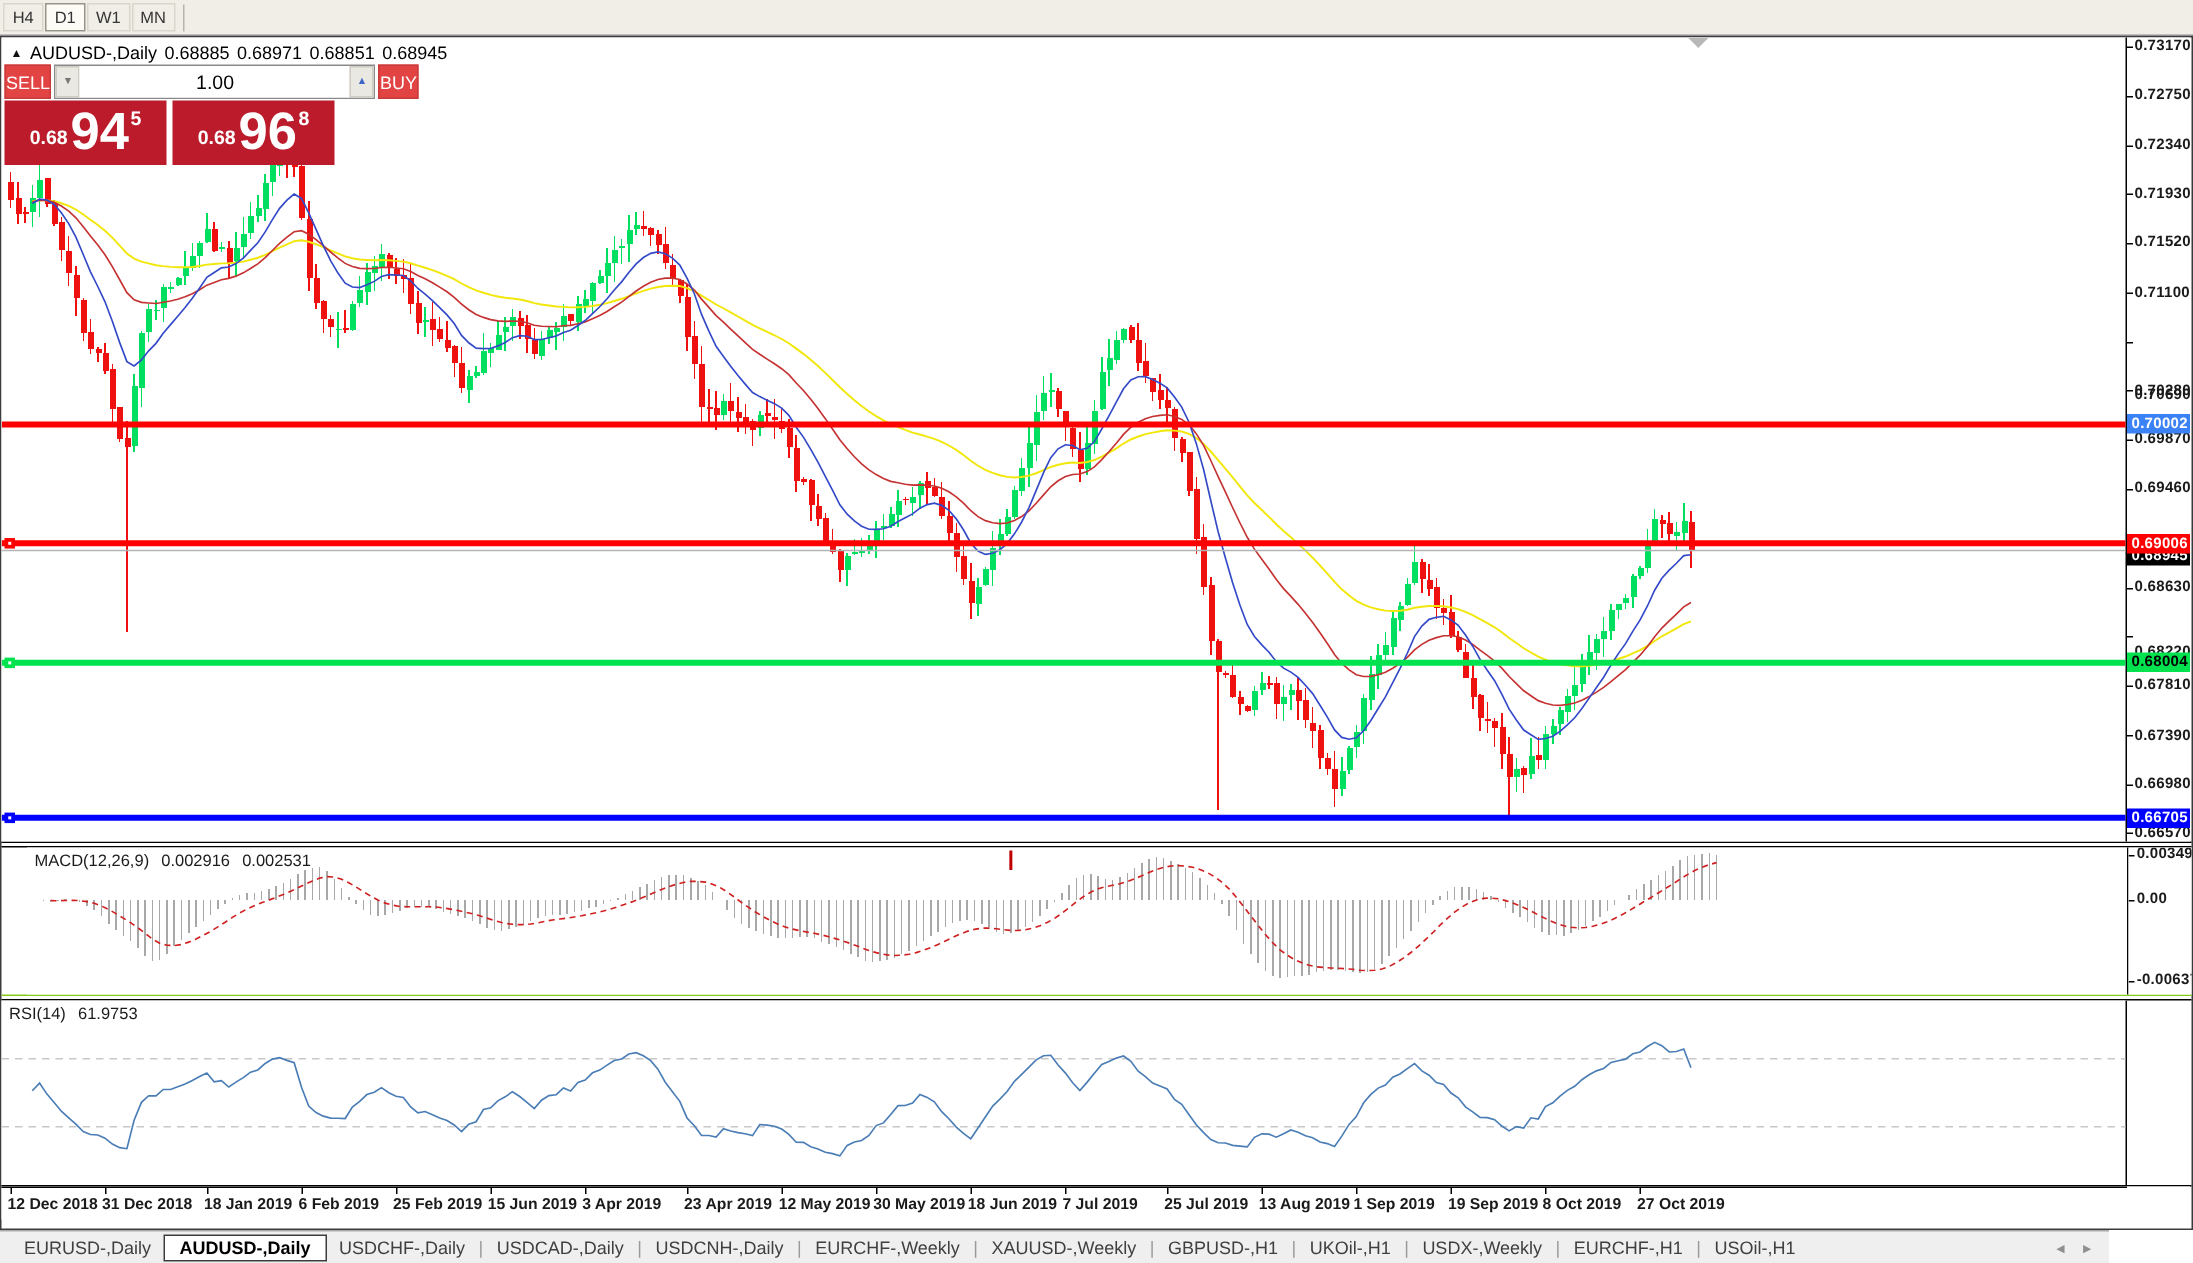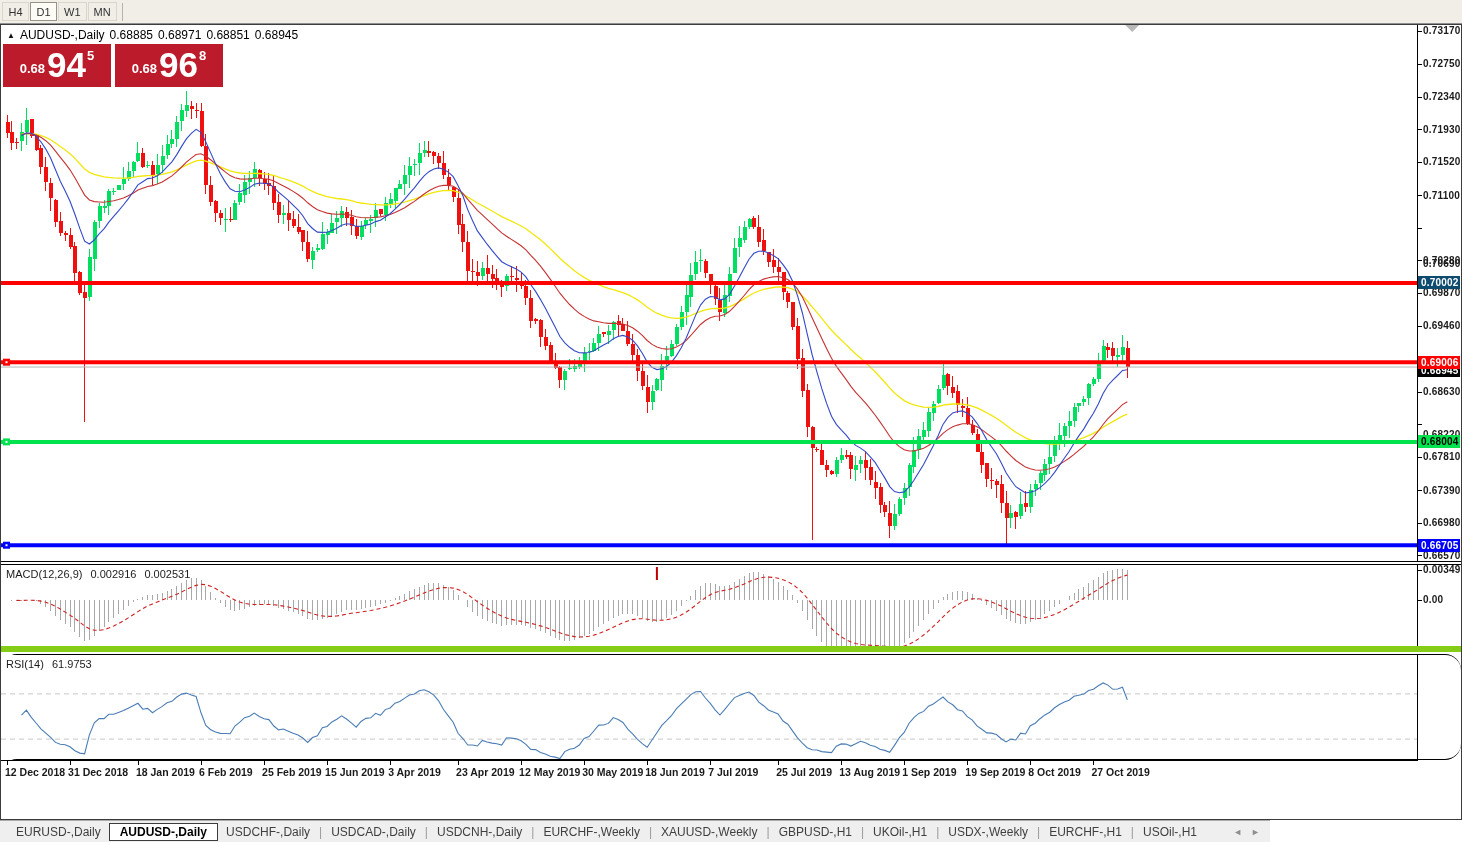--- a/index.html
+++ b/index.html
@@ -12,22 +12,22 @@
     background:#f0eee7;border:1px solid #d9d6cc;display:flex;align-items:center;justify-content:center;cursor:default;}
   .tfbtn.active{background:#fcfbf6;border:1px solid #969389;}
   .tb-sep{width:1px;height:18px;background:#b7b4aa;margin:0 4px;}
   
   .window{position:absolute;top:24px;left:0;width:1462px;height:796px;border:1px solid #3c3c3c;background:#fff;}
   .prow{display:flex;}
   .plot{position:relative;width:1417px;border-right:1px solid #000;overflow:hidden;background:#fff;}
   .axis{position:relative;width:42px;overflow:hidden;background:#fff;}
   #main-row{height:537px;border-bottom:1px solid #000;}
   .gap{height:2px;}
-  #macd-row{height:88px;border-top:1px solid #000;border-bottom:6px solid #84cc16;}
-  #rsi-row{height:106px;border-top:1px solid #000;border-bottom:1px solid #000;border-radius:16px;}
+  #macd-row{height:100px;border-top:1px solid #000;border-bottom:1px solid #84cc16;padding-left:17px;}
+  #rsi-row{height:125px;border-top:1px solid #000;border-bottom:1px solid #000;}
   #taxis-row{height:22px;}
   svg{display:block;}
   
   .alabel{position:absolute;left:5px;font-size:10px;font-weight:700;color:#1a1a1a;letter-spacing:.2px;white-space:nowrap;z-index:1;}
   .atick{position:absolute;left:0;width:4px;height:1px;background:#000;}
   .achip{position:absolute;left:0;right:0;height:13px;font-size:10px;font-weight:700;
     display:flex;align-items:center;padding-left:3px;letter-spacing:.2px;white-space:nowrap;}
   
   .ind-label{position:absolute;top:3px;left:5px;font-size:11px;color:#1c1c1c;z-index:3;white-space:nowrap;}
   .ind-label span{margin-right:5px;}
@@ -49,21 +49,21 @@
   .tp-row2{display:flex;height:43px;margin-top:1px;gap:4px;}
   .price-box{flex:1;background:#bb1b2a;color:#fff;display:flex;justify-content:center;align-items:flex-start;}
   .price-box .pp{font-size:13px;font-weight:700;margin-top:17px;}
   .price-box .pbig{font-size:35px;font-weight:700;line-height:41px;margin-left:2px;}
   .price-box .psup{font-size:13px;font-weight:700;margin-top:4px;margin-left:1px;}
   
   #time-axis{position:relative;height:22px;}
   .ttick{position:absolute;top:0;width:1px;height:4px;background:#000;}
   .tlabel{position:absolute;top:5px;font-size:10.5px;font-weight:700;color:#1a1a1a;white-space:nowrap;}
   
-  .tabsbar{position:absolute;bottom:0;left:0;width:1270px;height:22px;background:#efefef;
+  .tabsbar{position:absolute;bottom:0;left:0;width:1406px;height:22px;background:#efefef;
     border-top:1px solid #ababab;display:flex;align-items:center;padding-left:8px;font-size:12px;color:#3f3f3f;}
   .tab{padding:1px 8px;white-space:nowrap;cursor:default;}
   .tab.active{background:#fff;border:1px solid #3c3c3c;font-weight:700;color:#000;padding:1px 10px;}
   .tsep{color:#9a9a9a;margin:0 1px;}
   .tab-nav{margin-left:auto;display:flex;gap:9px;color:#8f8f8f;font-size:9px;padding-right:10px;}
   .tab-nav span{cursor:default;}
 </style>
 </head>
 <body>
 
@@ -566,20 +566,29 @@
         </svg>
       <div class="quote-header">
         <span class="tri">▲</span>
         <span>AUDUSD-,Daily</span>
         <span>0.68885</span>
         <span>0.68971</span>
         <span>0.68851</span>
         <span>0.68945</span>
       </div>
       <div class="trade-panel">
+        <div class="tp-row1">
+          <div class="btn-trade">SELL</div>
+          <div class="vol-wrap">
+            <div class="vol-btn">▼</div>
+            <input class="vol-input" value="1.00" style="">
+            <div class="vol-btn up">▲</div>
+          </div>
+          <div class="btn-trade">BUY</div>
+        </div>
         <div class="tp-row2">
           <div class="price-box">
             <span class="pp">0.68</span>
             <span class="pbig">94</span>
             <span class="psup">5</span>
           </div>
           <div class="price-box">
             <span class="pp">0.68</span>
             <span class="pbig">96</span>
             <span class="psup">8</span>
@@ -613,21 +622,21 @@
         <div class="atick" style="top: 399.223px;"></div>
         <div class="alabel" style="top: 404px;">0.68220</div>
         <div class="atick" style="top: 431.834px;"></div>
         <div class="alabel" style="top: 426.334px;">0.67810</div>
         <div class="atick" style="top: 465.241px;"></div>
         <div class="alabel" style="top: 459.741px;">0.67390</div>
         <div class="atick" style="top: 497.853px;"></div>
         <div class="alabel" style="top: 492.353px;">0.66980</div>
         <div class="atick" style="top: 530.464px;"></div>
         <div class="alabel" style="top: 524.964px;">0.66570</div>
-        <div class="achip" style="top: 251.483px; background: #0c4a6e; color: rgb(255, 255, 255); z-index: 3; text-align: right;">0.70002</div>
+        <div class="achip" style="top: 251.483px; background: #3b82f6; color: rgb(255, 255, 255); z-index: 3; text-align: right;">0.70002</div>
         <div class="achip" style="top: 330.705px; background: rgb(255, 0, 0); color: rgb(255, 255, 255); z-index: 3;">0.69006</div>
         <div class="achip" style="top: 410.404px; background: rgb(0, 227, 79); color: rgb(0, 0, 0); z-index: 3;">0.68004</div>
         <div class="achip" style="top: 513.726px; background: rgb(0, 0, 255); color: rgb(255, 255, 255); z-index: 3;">0.66705</div>
         <div class="achip" style="top: 339.057px; background: rgb(0, 0, 0); color: rgb(255, 255, 255); z-index: 2;">0.68945</div>
       </div>
   </div>
 
   <div class="gap"></div>
 
   <div class="prow" id="macd-row">

